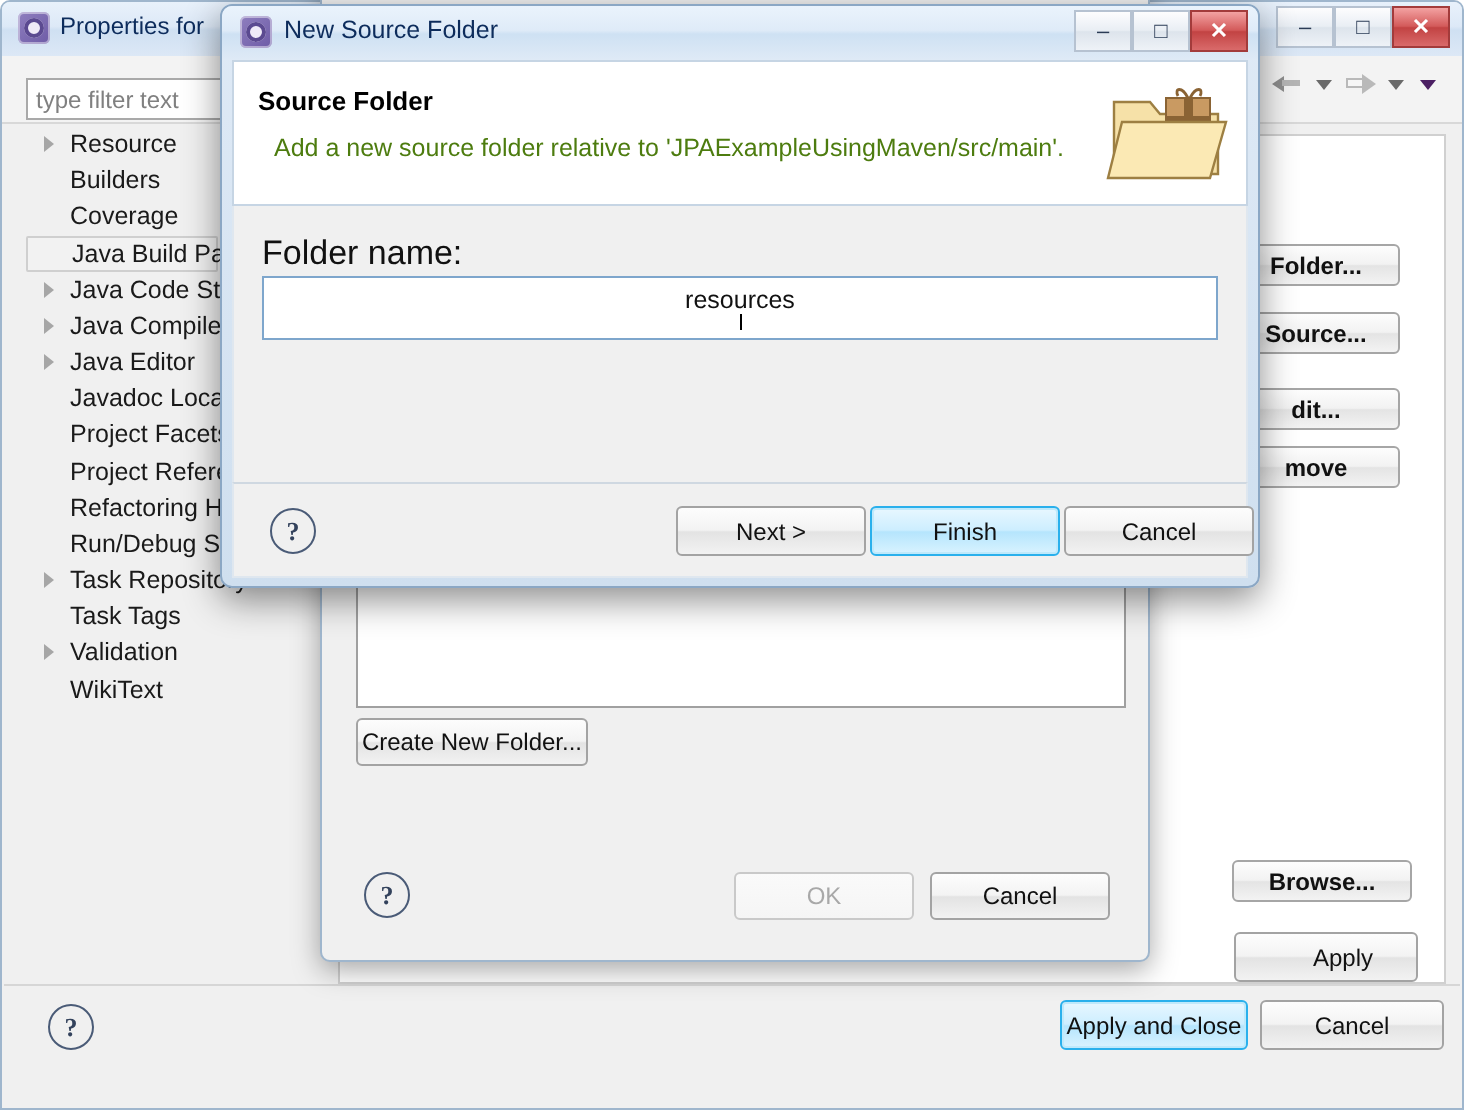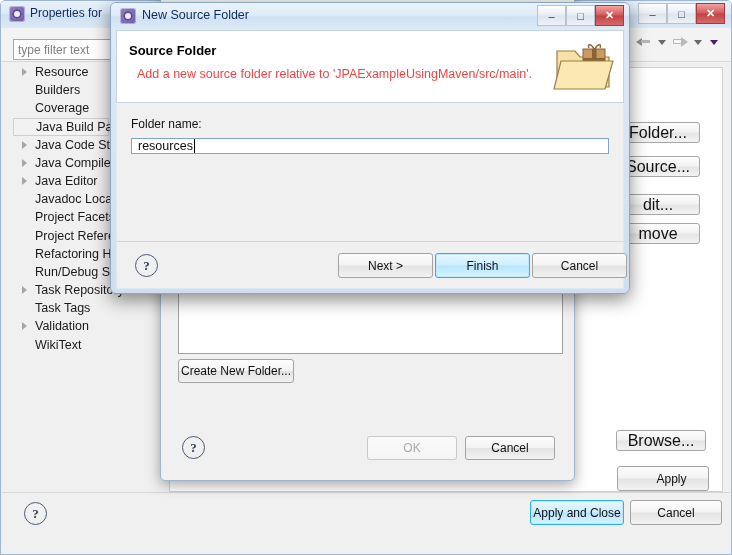--- a/index.html
+++ b/index.html
@@ -111,21 +111,21 @@
   
   #props-right-panel{
     position:absolute;left:168px;top:66px;right:8px;bottom:62px;
     background:#fff;border:1px solid #d0d0d0;box-sizing:border-box;
   }
   .side-btn{
     position:absolute;right:22px;
     width:84px;height:21px;
     background:linear-gradient(to bottom,#fdfdfd,#f2f2f2 48%,#e4e4e4 52%,#f3f3f3);
     border:1px solid #a6a6a6;border-radius:3px;box-sizing:border-box;
-    font-size:16px;color:#111;display:flex;align-items:center;justify-content:center;
+    font-size:12px;color:#111;display:flex;align-items:center;justify-content:center;font-weight:bold;
   }
   .side-btn.wide{width:90px;}
   .bottom-bar{
     position:absolute;left:1px;right:1px;bottom:1px;height:60px;
     background:#f0f0f0;border-top:1px solid #d6d6d6;
   }
   .help-circle{
     width:21px;height:21px;border-radius:50%;
     border:1.6px solid #4a5b77;
     display:flex;align-items:center;justify-content:center;
@@ -183,36 +183,36 @@
   #front-winbtns{right:5px;top:2px;}
 
   #front-header{
     position:absolute;left:5px;top:27px;right:5px;height:73px;
     background:#ffffff;border:1px solid #c6d5e4;box-sizing:border-box;
   }
   #front-headline{
     position:absolute;left:12px;top:12px;font-size:13px;font-weight:bold;color:#000;
   }
   #front-subline{
-    position:absolute;left:20px;top:36px;font-size:12.5px;color:#ef4444;white-space:nowrap;text-align:right;
+    position:absolute;left:20px;top:36px;font-size:12.5px;color:#4d7c0f;white-space:nowrap;text-align:right;
   }
   #front-icon{
     position:absolute;right:8px;top:6px;width:62px;height:58px;
   }
   #front-body{
     position:absolute;left:5px;top:100px;right:5px;height:138px;
     background:#f0f0f0;border-left:1px solid #dfe7ef;border-right:1px solid #dfe7ef;
     box-sizing:border-box;
   }
-  #folder-label{position:absolute;left:14px;top:14px;font-size:12px;color:#111;}
+  #folder-label{position:absolute;left:14px;top:14px;font-size:17px;color:#111;}
   #folder-input{
-    position:absolute;left:14px;top:35px;right:14px;height:16px;
+    position:absolute;left:14px;top:35px;right:14px;height:32px;
     background:#fff;border:1px solid #7ea6cc;box-sizing:border-box;
     font-size:12.5px;color:#111;padding:4px 6px;
-    display:flex;align-items:center;
+    display:flex;align-items:center;flex-direction:column;
   }
   .caret{display:inline-block;width:1px;height:14px;background:#000;margin-left:1px;}
   #front-footer{
     position:absolute;left:5px;top:238px;right:5px;height:48px;
     background:#f0f0f0;border:1px solid #dfe7ef;border-top:1px solid #cfd8e1;
     box-sizing:border-box;
   }
   .fbtn{position:absolute;top:11px;height:25px;width:95px;}
 </style>
 </head>

